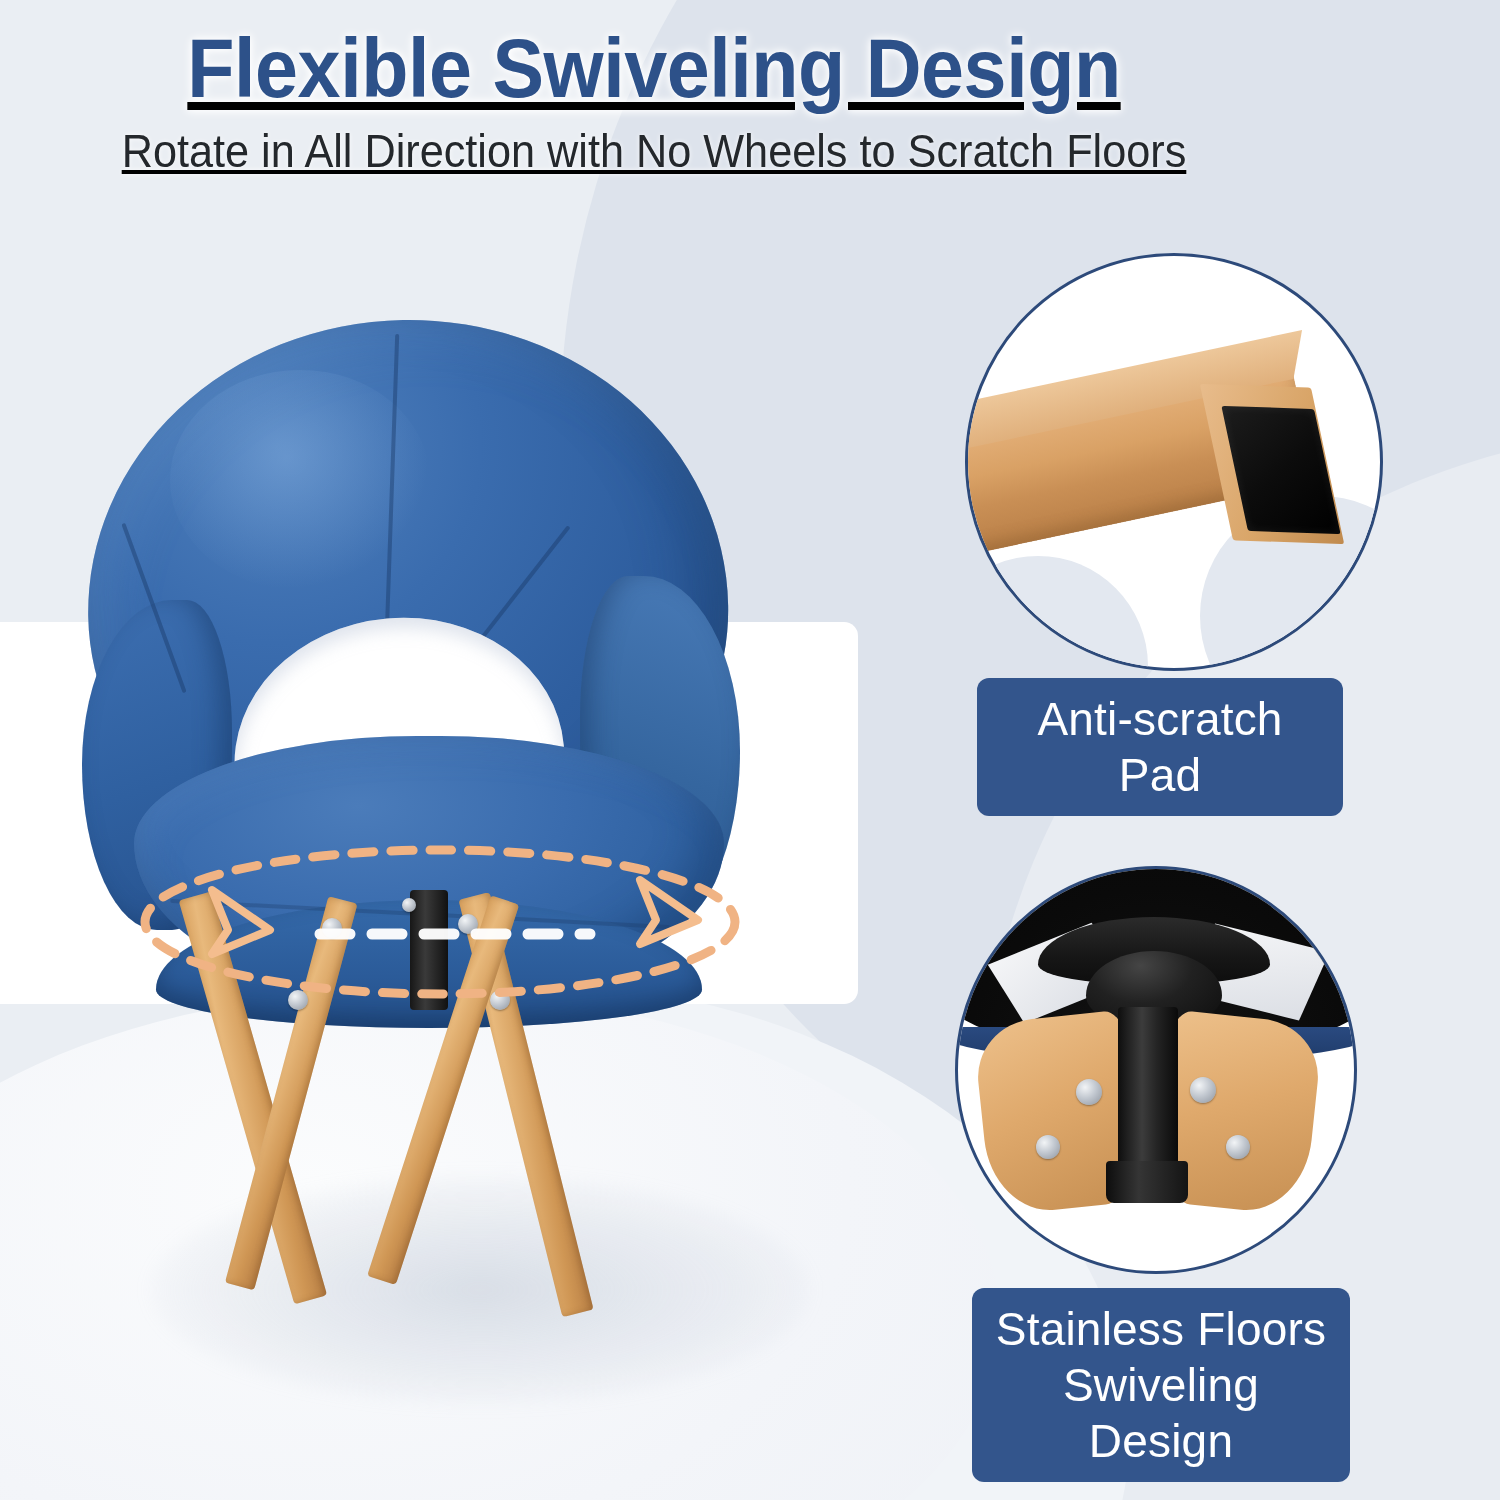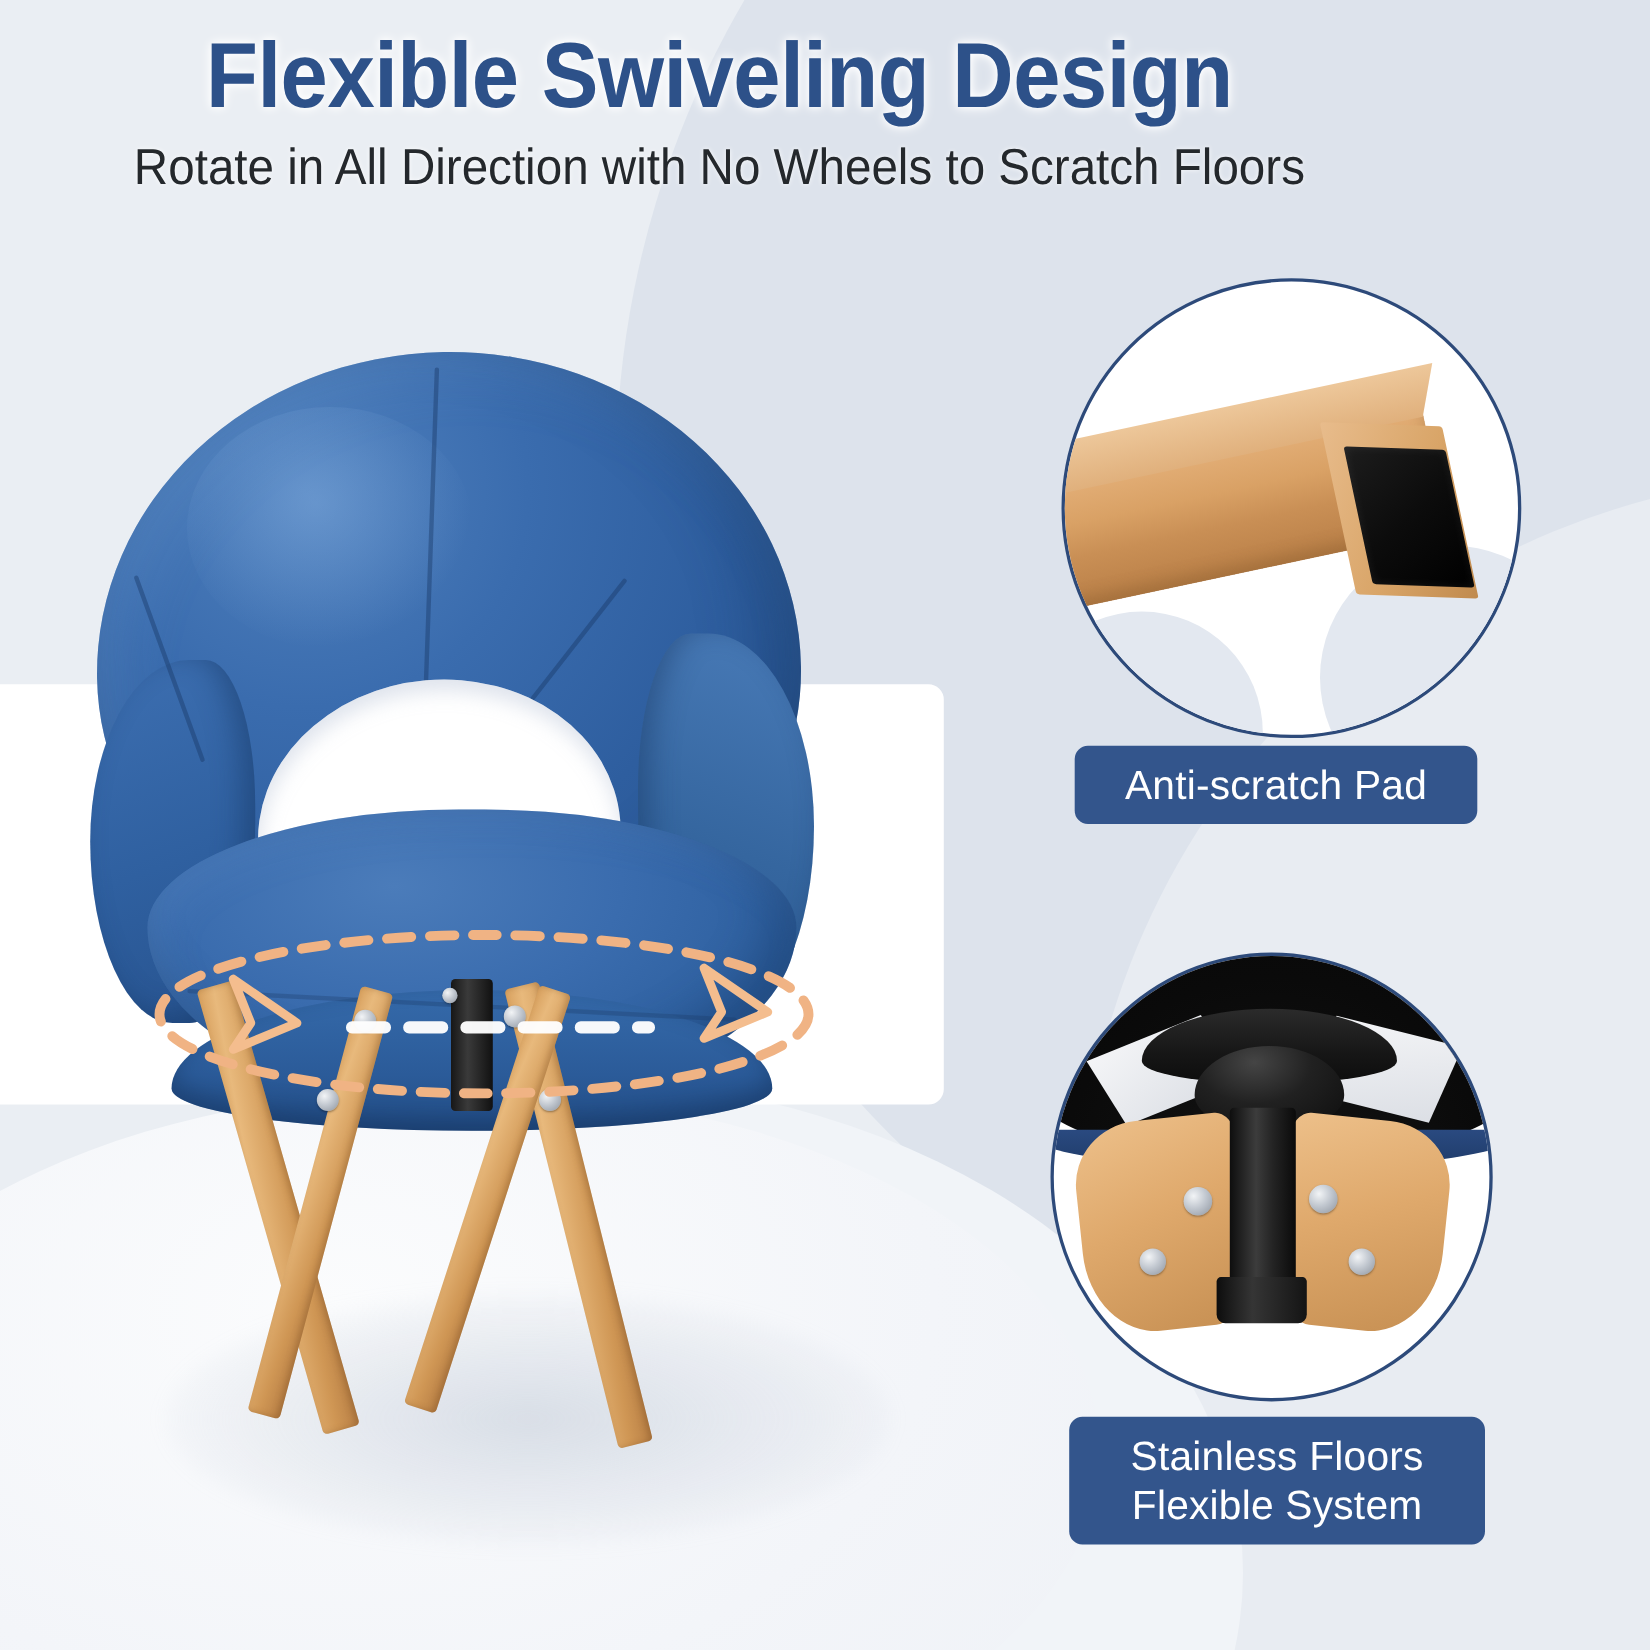--- a/index.html
+++ b/index.html
@@ -39,21 +39,21 @@
     background:radial-gradient(ellipse at 42% 30%, #fbfcfd 0%, #f3f5f9 55%, #eef1f6 100%);
   }
   .floor-shadow{
     position:absolute;left:150px;top:1175px;width:660px;height:230px;
     border-radius:50%;
     background:radial-gradient(ellipse at 50% 50%, rgba(170,182,200,.40) 0%, rgba(180,190,206,.16) 55%, rgba(190,200,215,0) 78%);
     filter:blur(8px);
   }
 
   
-  .header{position:absolute;left:0;top:0;width:1308px;text-align:center;}
+  .header{position:absolute;left:0;top:0;width:1308px;text-align:center;text-decoration:underline;}
   .title{
     margin:0;padding-top:26px;
     font-size:84px;line-height:1.02;font-weight:bold;
     letter-spacing:-0.5px;
     color:#2d5189;
     font-family:"Liberation Sans","DejaVu Sans",sans-serif;
     transform:scaleX(0.92);
     text-shadow:0 0 7px #ffffff, 0 0 12px #ffffff;
   }
   .subtitle{
@@ -232,21 +232,21 @@
   .wing-l{left:24px;border-radius:40% 12% 24% 42%/30% 14% 46% 40%;transform:rotate(-6deg);}
   .wing-r{left:206px;border-radius:12% 40% 42% 24%/14% 30% 40% 46%;transform:rotate(6deg);}
 
   
   .badge{
     position:absolute;
     background:#33558c;
     color:#ffffff;
     border-radius:12px;
     text-align:center;
-    font-size:37px;
+    font-size:46px;
     line-height:1.22;
     padding:13px 22px;
     box-sizing:border-box;
     letter-spacing:.2px;
   }
   .badge-pad{left:977px;top:678px;width:366px;}
   .badge-swivel{left:972px;top:1288px;width:378px;}
 </style>
 </head>
 <body>
@@ -324,16 +324,16 @@
     <div class="swivel-shaft"></div>
     <div class="swivel-foot"></div>
     <div class="screw" style="left:118px;top:210px;width:26px;height:26px;"></div>
     <div class="screw" style="left:232px;top:208px;width:26px;height:26px;"></div>
     <div class="screw" style="left:78px;top:266px;width:24px;height:24px;"></div>
     <div class="screw" style="left:268px;top:266px;width:24px;height:24px;"></div>
   </div>
 
   <div class="badge badge-swivel">
     <div>Stainless Floors</div>
-    <div>Flexible System</div>
+    <div>Swiveling Design</div>
   </div>
 
 </div>
 
 </body></html>

